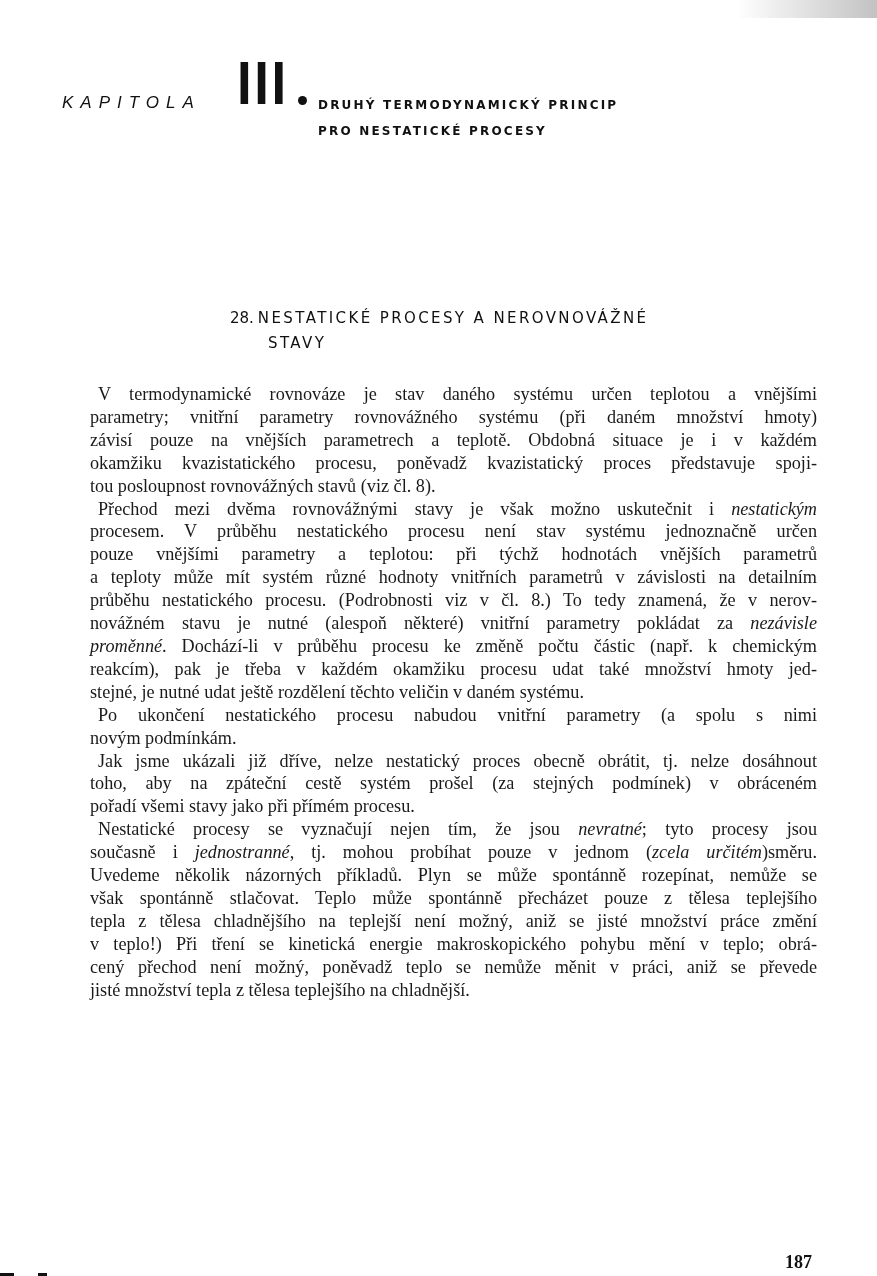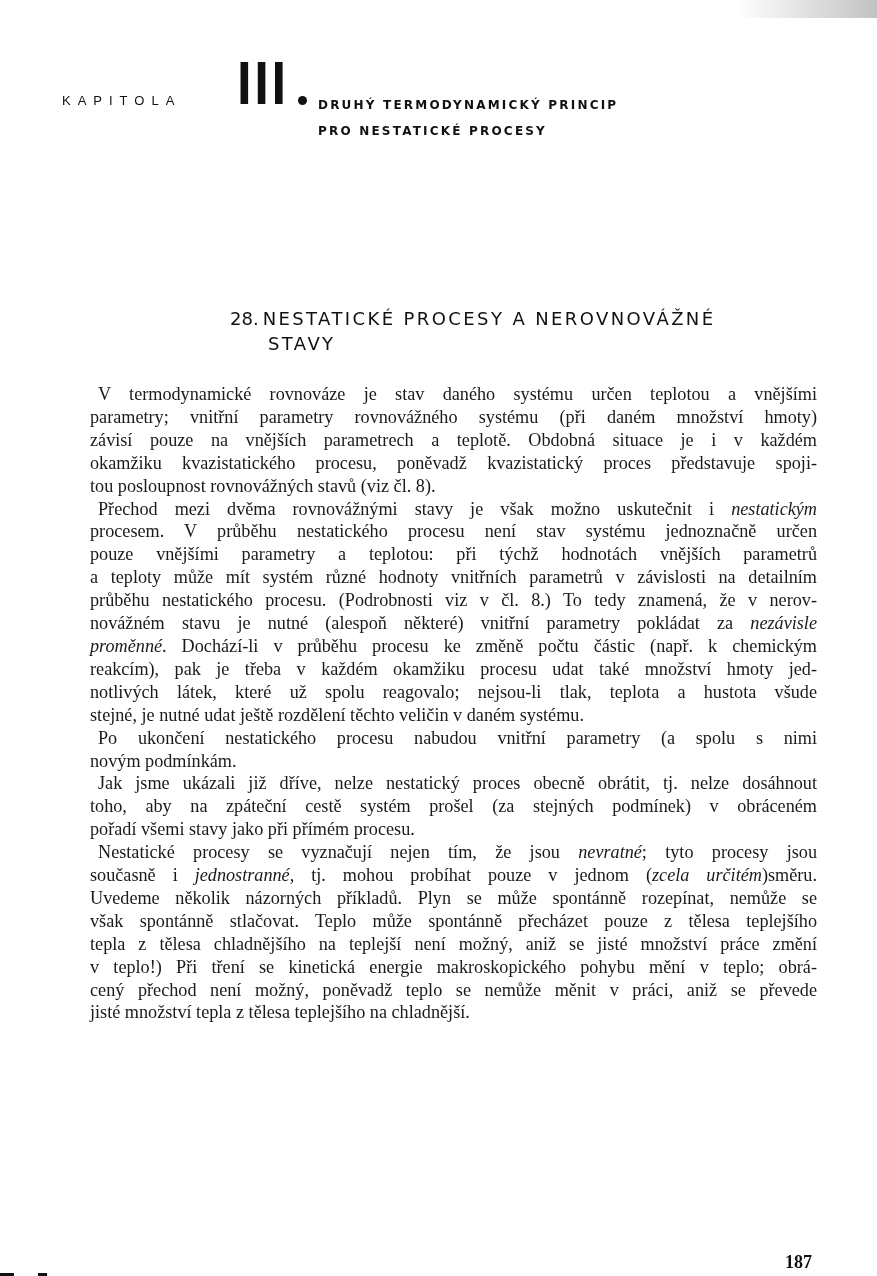--- a/index.html
+++ b/index.html
@@ -6,38 +6,38 @@
   body {
     width:877px; height:1276px; background:#ffffff; position:relative; overflow:hidden;
     font-family:"Liberation Serif", serif; color:#1a1a1a;
   }
   .scan-shade {
     position:absolute; top:0; right:0; width:140px; height:18px;
     background:linear-gradient(to left, rgba(120,120,120,0.45), rgba(255,255,255,0));
   }
   .chapter-label {
     position:absolute; left:62px; top:93px;
-    font-family:"Liberation Sans", sans-serif; font-size:13px; letter-spacing:7px; color:#111;
+    font-family:"Liberation Sans", sans-serif; font-size:17px; letter-spacing:7px; color:#111;font-style:italic;
   }
   .chapter-num {
     position:absolute; left:237px; top:52px;
     font-family:"Liberation Sans", sans-serif; font-weight:bold; font-size:62px; line-height:62px;
     transform:scaleX(0.85); transform-origin:left; letter-spacing:3px; color:#111;
   }
   .chapter-dot {
     position:absolute; left:298px; top:96px; width:9px; height:9px; border-radius:50%; background:#111;
   }
   .chapter-title {
     position:absolute; left:318px; top:92px;
     font-family:"DejaVu Sans", sans-serif; font-weight:bold; font-size:12px; letter-spacing:2.2px;
     line-height:26px; color:#111;
   }
   .section-heading {
     position:absolute; left:230px; top:306px; width:580px;
-    font-family:"DejaVu Sans", sans-serif; font-size:18px; letter-spacing:2.4px; line-height:25px; color:#111;
+    font-family:"DejaVu Sans", sans-serif; font-size:15px; letter-spacing:2.4px; line-height:25px; color:#111;
   }
   .section-heading .num { letter-spacing:0; margin-right:4px; }
   .section-heading .line2 { display:block; padding-left:38px; }
   .body-text {
     position:absolute; left:90px; top:383px; width:727px;
     font-size:18.2px; line-height:22.9px; text-align:justify;
   }
   .body-text p { margin:0; text-indent:0; }
   .body-text .line { display:block; text-align:justify; text-align-last:justify; white-space:nowrap; }
   .body-text .line.last { text-align-last:left; }
@@ -80,21 +80,20 @@
 
   <p>
     <span class="line ind"><span>Přechod mezi dvěma rovnovážnými stavy je však možno uskutečnit i </span><em>nestatickým</em></span>
     <span class="line">procesem. V průběhu nestatického procesu není stav systému jednoznačně určen</span>
     <span class="line">pouze vnějšími parametry a teplotou: při týchž hodnotách vnějších parametrů</span>
     <span class="line">a teploty může mít systém různé hodnoty vnitřních parametrů v závislosti na detailním</span>
     <span class="line">průběhu nestatického procesu. (Podrobnosti viz v čl. 8.) To tedy znamená, že v nerov-</span>
     <span class="line"><span>novážném stavu je nutné (alespoň některé) vnitřní parametry pokládat za </span><em>nezávisle</em></span>
     <span class="line"><em>proměnné</em><span>. Dochází-li v průběhu procesu ke změně počtu částic (např. k chemickým</span></span>
     <span class="line">reakcím), pak je třeba v každém okamžiku procesu udat také množství hmoty jed-</span>
-    <span class="line">notlivých látek, které už spolu reagovalo; nejsou-li tlak, teplota a hustota všude</span>
     <span class="line last">stejné, je nutné udat ještě rozdělení těchto veličin v daném systému.</span>
   </p>
 
   <p>
     <span class="line ind">Po ukončení nestatického procesu nabudou vnitřní parametry (a spolu s nimi</span>
     <span class="line last">novým podmínkám.</span>
   </p>
 
   <p>
     <span class="line ind">Jak jsme ukázali již dříve, nelze nestatický proces obecně obrátit, tj. nelze dosáhnout</span>

